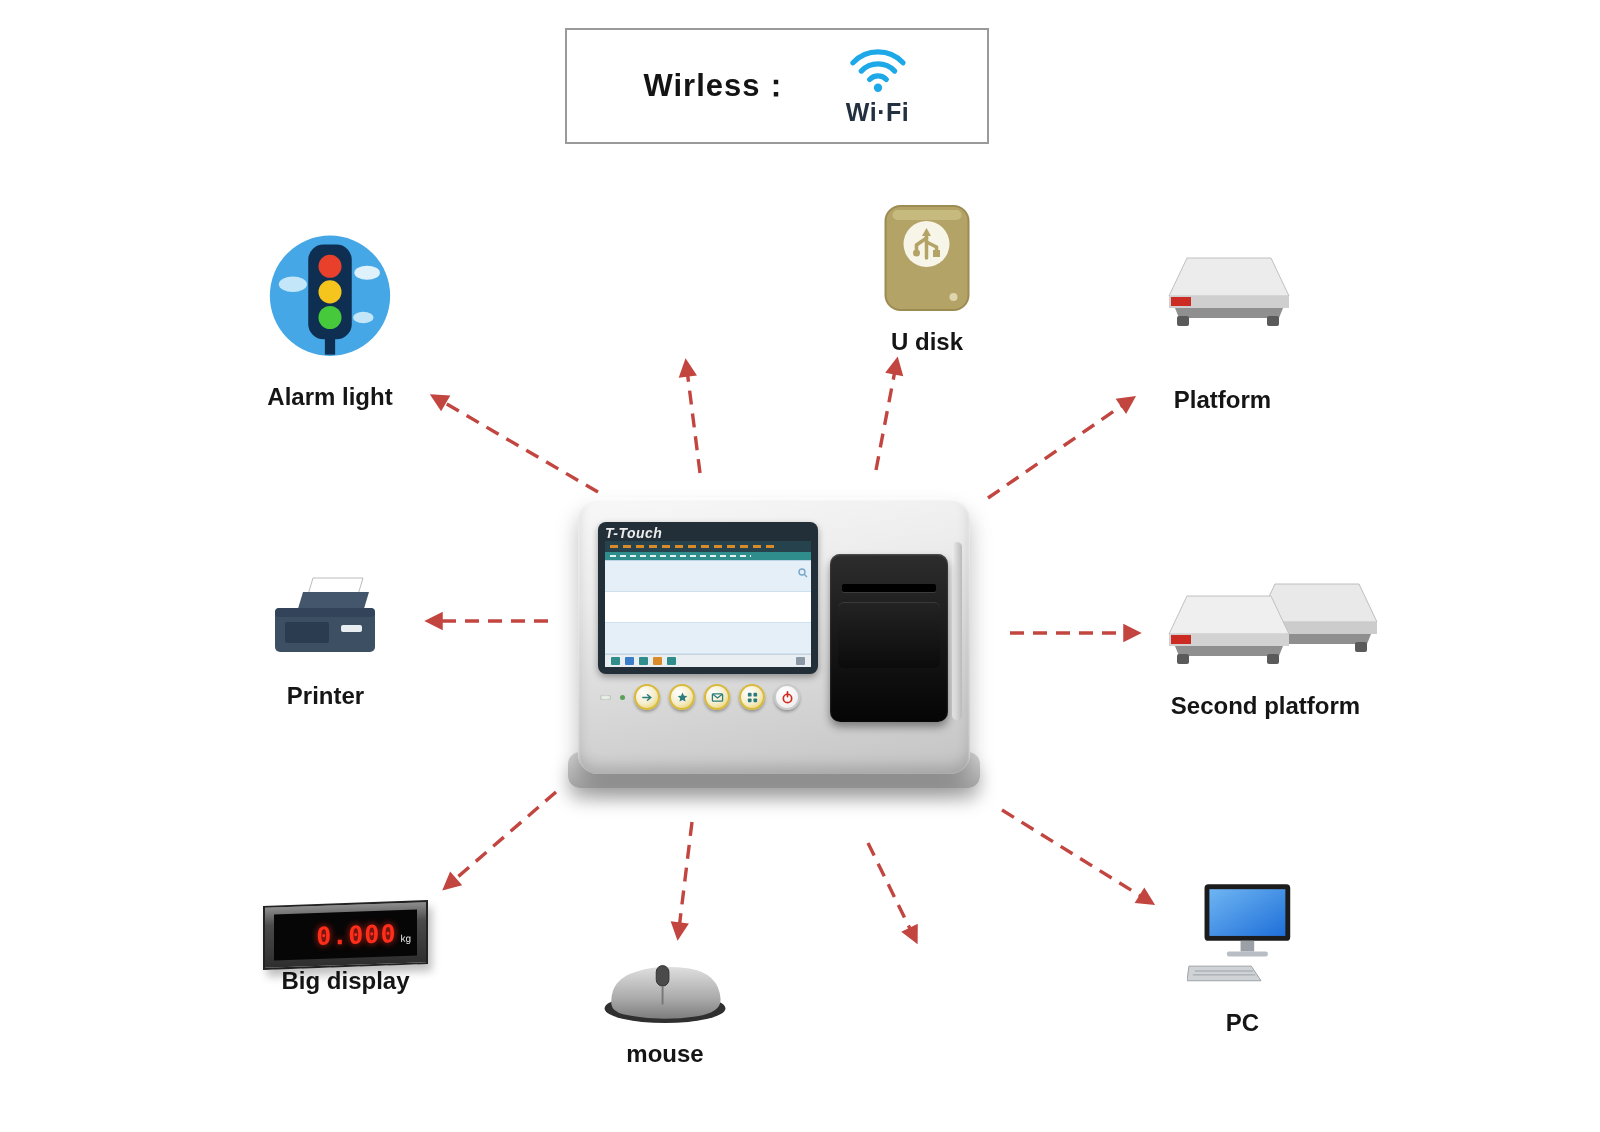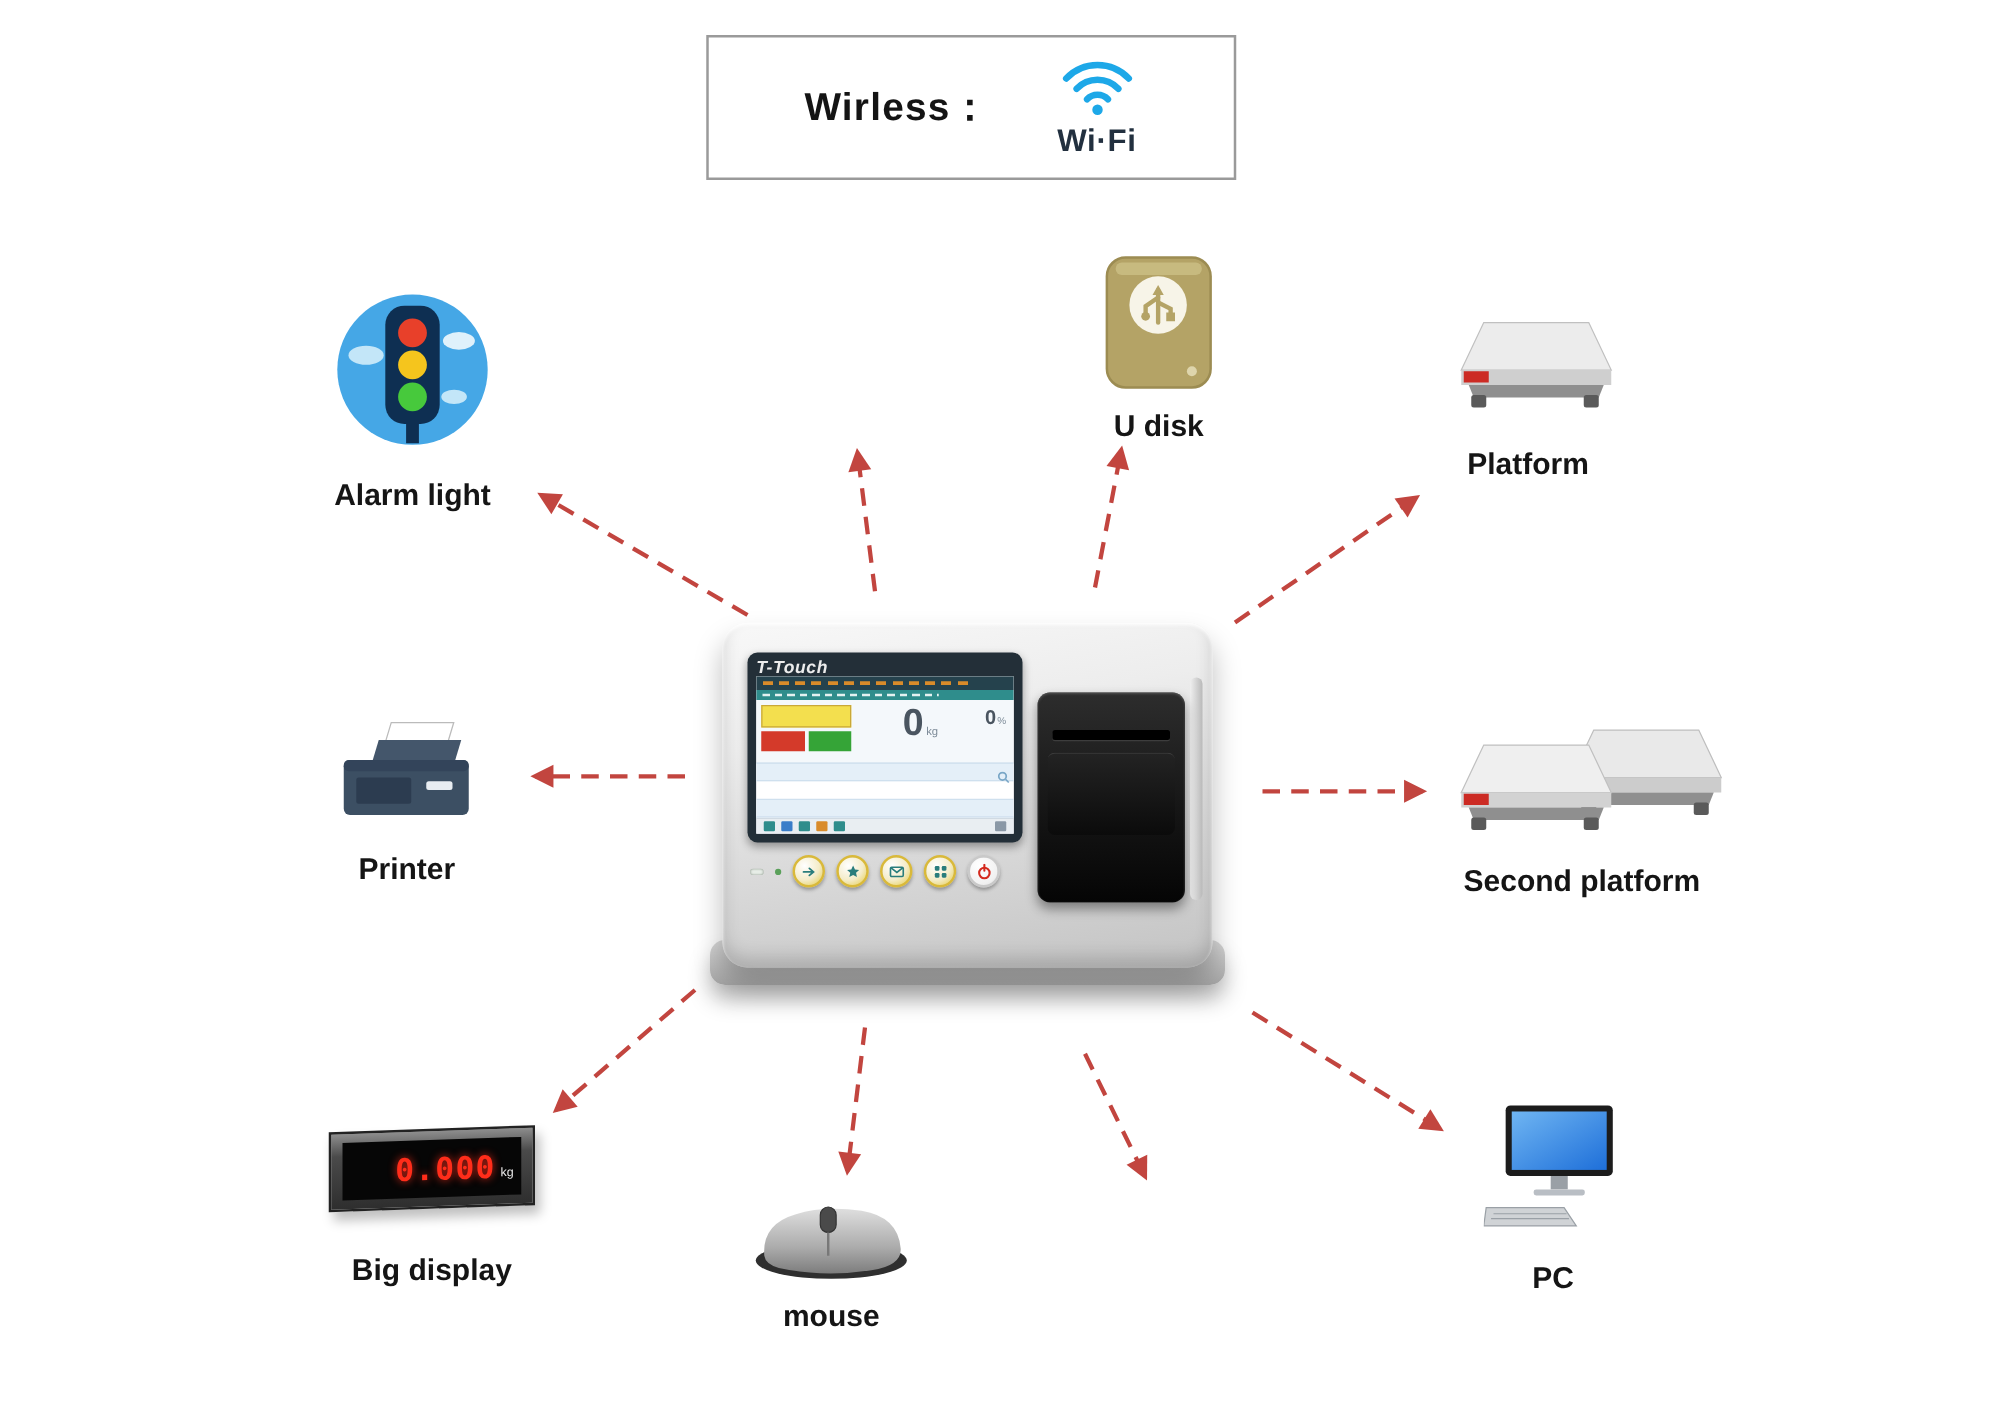--- a/index.html
+++ b/index.html
@@ -19,24 +19,24 @@
   .wifi-text { font-size:25px; font-weight:bold; color:#22303f; letter-spacing:.5px; }
 
   
   .node { position:absolute; display:flex; flex-direction:column; align-items:center; }
   .icon-wrap { display:flex; align-items:center; justify-content:center; }
   .node-label { font-size:24px; font-weight:bold; color:#151515; text-align:center; }
 
   .node-alarm-light    { left:230px; top:233px; width:200px; } .node-alarm-light .node-label{margin-top:22px;}
   .node-scanner        { left:592px; top:204px; width:160px; } .node-scanner .node-label{margin-top:14px;}
   .node-u-disk         { left:852px; top:202px; width:150px; } .node-u-disk .node-label{margin-top:14px;}
-  .node-platform       { left:1140px; top:252px; width:165px; } .node-platform .node-label{margin-top:14px;}
+  .node-platform       { left:1140px; top:252px; width:165px; } .node-platform .node-label{margin-top:42px;}
   .node-printer        { left:248px; top:576px; width:155px; } .node-printer .node-label{margin-top:14px;}
   .node-second-platform{ left:1148px; top:578px; width:235px; } .node-second-platform .node-label{margin-top:14px;}
-  .node-big-display    { left:258px; top:903px; width:175px; } .node-big-display .node-label{margin-top:36px;}
+  .node-big-display    { left:258px; top:903px; width:175px; } .node-big-display .node-label{}
   .node-mouse          { left:590px; top:950px; width:150px; } .node-mouse .node-label{margin-top:14px;}
   .node-keyboard       { left:880px; top:933px; width:165px; } .node-keyboard .node-label{margin-top:18px;}
   .node-pc             { left:1185px; top:882px; width:115px; } .node-pc .node-label{margin-top:24px;}
 
   
   .bd-frame { width:165px; height:64px; background:linear-gradient(#8d8d8d,#4a4a4a 30%,#2e2e2e);
               border:2px solid #222; padding:7px 9px; transform:skewY(-2deg);
               box-shadow:4px 7px 9px rgba(0,0,0,.25); }
   .bd-screen { height:100%; background:#060606; display:flex; align-items:center;
                justify-content:flex-end; gap:4px; padding:0 6px; }
@@ -294,37 +294,20 @@
   <div class="device">
     <div class="device-body"></div>
     <div class="device-edge"></div>
 
     <div class="screen-panel">
       <div class="bezel">
         <div class="brand">T-Touch</div>
         <div class="screen">
           <div class="scr-header"></div>
           <div class="scr-subheader"></div>
-          <div class="scr-main">
-            <div class="scr-left">
-              <div class="chip-yellow"></div>
-              <div class="chip-row">
-                <div class="chip-red"></div>
-                <div class="chip-green"></div>
-              </div>
-            </div>
-            <div class="scr-right">
-              <div class="big-val">
-                <span>0</span><small>kg</small>
-              </div>
-              <div class="pct-val">
-                <span>0</span><small>%</small>
-              </div>
-            </div>
-          </div>
           <div class="scr-table">
             <div class="scr-row alt"></div>
             <div class="scr-row"></div>
             <div class="scr-row alt"></div>
             <span class="scr-mag">
               <svg width="10" height="10" viewBox="0 0 10 10">
                 <circle cx="4" cy="4" r="3" fill="none" stroke="#7aa7c7" stroke-width="1.4"></circle>
                 <line x1="6.4" y1="6.4" x2="9" y2="9" stroke="#7aa7c7" stroke-width="1.4"></line>
               </svg>
             </span>

